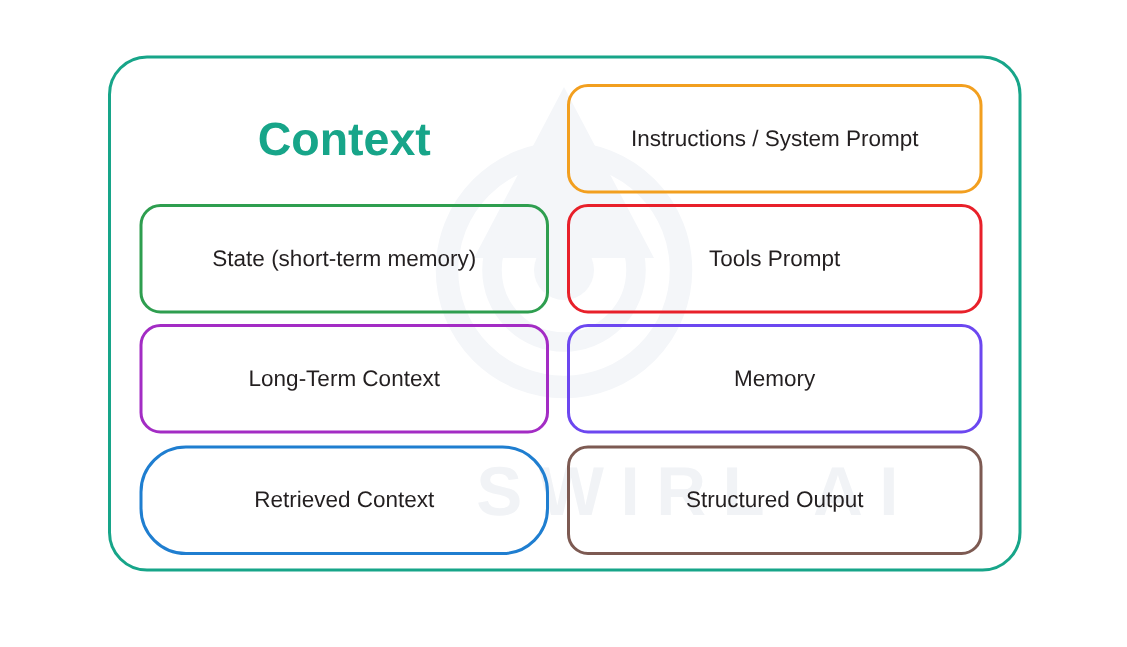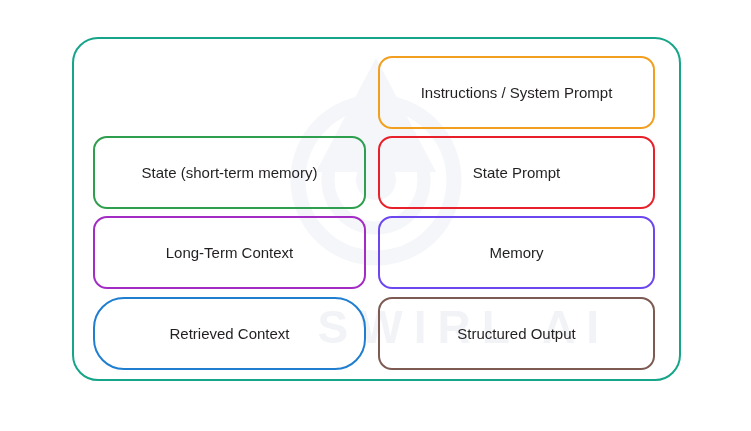--- a/index.html
+++ b/index.html
@@ -131,33 +131,36 @@
       <path d="M108 6 L168 120 L48 120 Z" fill="#f4f6f9"></path>
       <circle cx="108" cy="128" r="78" fill="none" stroke="#f4f6f9" stroke-width="15"></circle>
       <circle cx="108" cy="128" r="48" fill="none" stroke="#f4f6f9" stroke-width="13"></circle>
       <circle cx="108" cy="128" r="20" fill="#f4f6f9"></circle>
     </svg>
     <div class="wm-text" style="color: rgb(241, 243, 246);">SWIRL AI</div>
   </div>
 
   <div class="context-container" style="border-color: rgb(23, 165, 137);"></div>
 
+  <div class="context-title">
+    <span style="color: rgb(23, 165, 137);">Context</span>
+  </div>
 
   <div class="grid">
 
     <div class="block col-right row-1" style="border-color: rgb(242, 159, 31);">
       <span class="block-label">Instructions / System Prompt</span>
     </div>
 
     <div class="block col-left row-2" style="border-color: rgb(46, 158, 79);">
       <span class="block-label">State (short-term memory)</span>
     </div>
 
     <div class="block col-right row-2" style="border-color: rgb(232, 32, 42);">
-      <span class="block-label">State Prompt</span>
+      <span class="block-label">Tools Prompt</span>
     </div>
 
     <div class="block col-left row-3" style="border-color: rgb(163, 44, 196);">
       <span class="block-label">Long-Term Context</span>
     </div>
 
     <div class="block col-right row-3" style="border-color: rgb(108, 71, 240);">
       <span class="block-label">Memory</span>
     </div>
 

